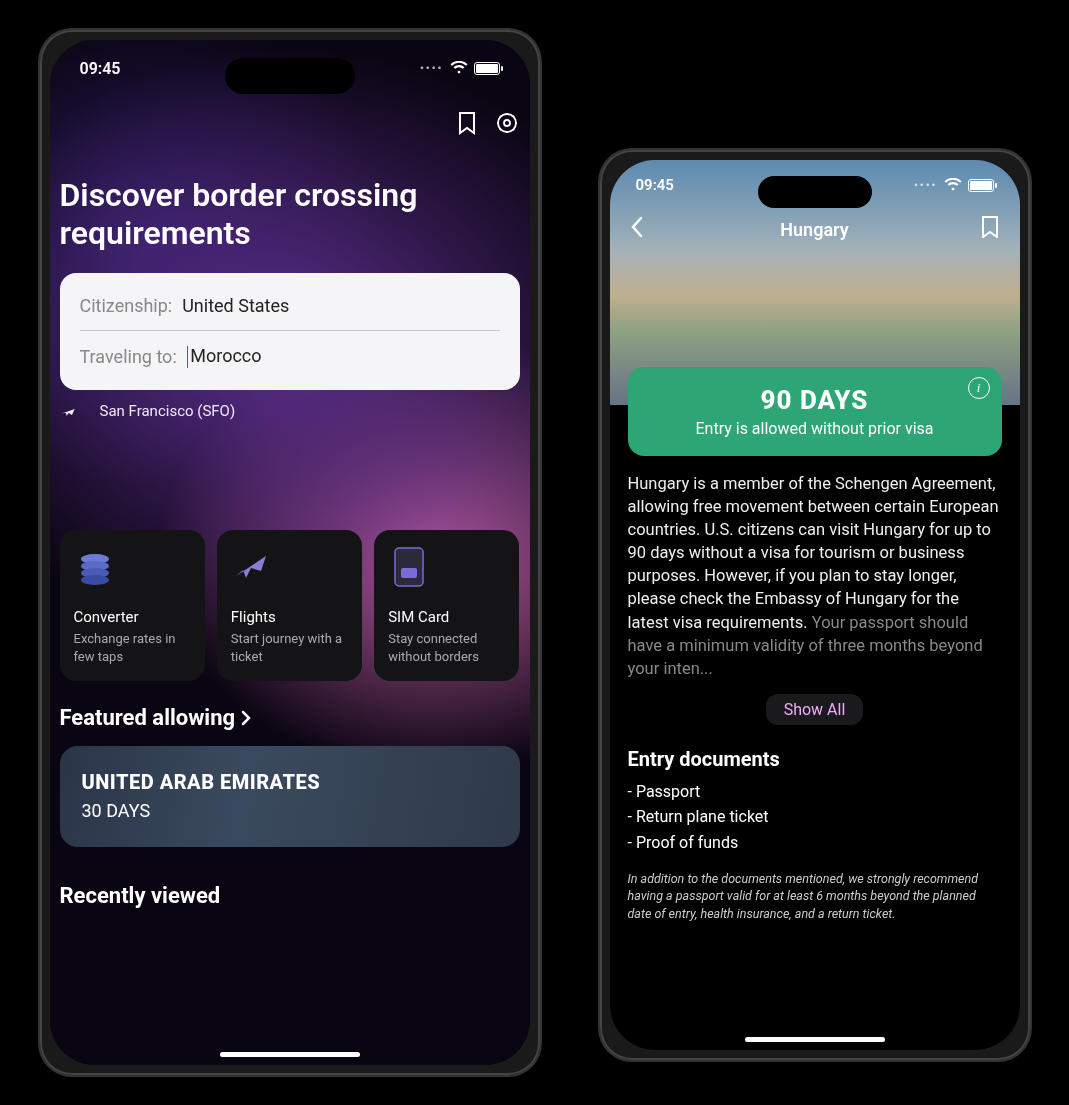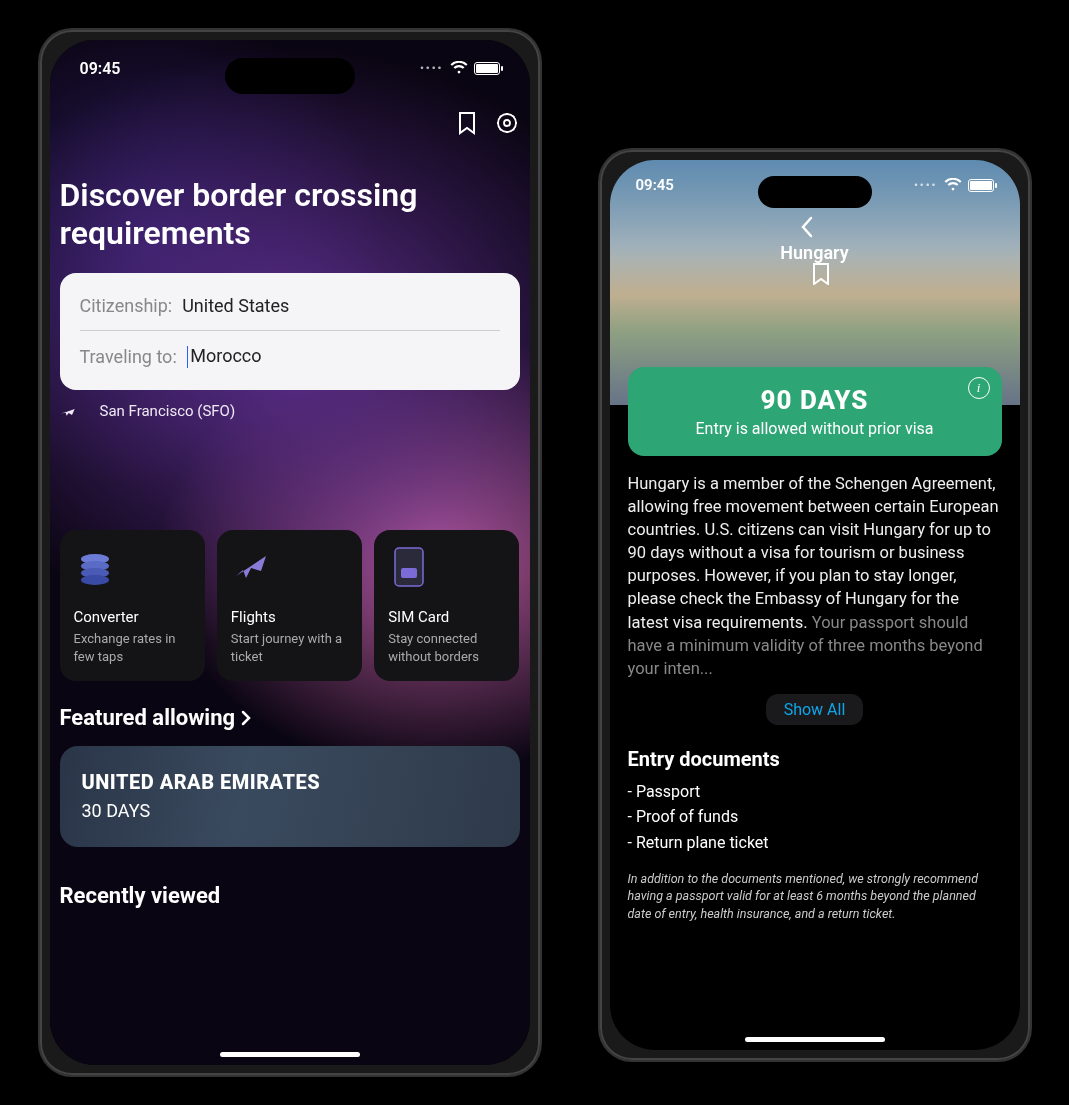--- a/index.html
+++ b/index.html
@@ -145,21 +145,20 @@
     height: 245px;
     background:
       linear-gradient(180deg, rgba(70,100,130,.35) 0%, rgba(120,100,80,.1) 40%, rgba(150,130,100,.2) 100%),
       linear-gradient(180deg, #6ca0c8 0%, #a8bcc8 35%, #c8b898 55%, #8fa888 70%, #5a7090 100%);
     position: relative;
   }
   .s2-nav {
     position: absolute; top: 56px; left: 0; right: 0;
     display: flex; align-items: center; justify-content: space-between;
     padding: 0 20px;
-    flex-direction: column;
   }
   .s2-nav .back { width:30px; cursor:pointer; }
   .s2-nav .pg-title { font-size: 18px; font-weight: 600; }
   .s2-nav .bookmark { width:30px; text-align:right; cursor:pointer; }
   .s2-body { padding: 0 18px; }
   .status-card {
     background: #2ea574;
     border-radius: 16px;
     padding: 18px;
     text-align: center;
@@ -174,21 +173,21 @@
     display:flex; align-items:center; justify-content:center;
     font-family: Georgia, serif; font-style: italic; font-size: 13px;
     cursor: pointer;
   }
   .desc-text { font-size: 16.5px; line-height: 1.4; margin-top: 16px; color: #eee; }
   .desc-text .fade { color: #888; }
   .show-all {
     display: block;
     text-align: right;
     margin: 14px auto 0;
-    color: #0ea5e9;
+    color: #f0abfc;
     font-size: 16px;
     background: #1a1a1c;
     border-radius: 12px;
     padding: 6px 18px;
     width: fit-content;
     cursor: pointer;
   }
   .docs-title { font-size: 20px; font-weight: 700; margin-top: 22px; }
   .docs-list { margin-top: 8px; font-size: 16px; line-height: 1.6; }
   .docs-note { font-size: 12.5px; font-style: italic; color: #ccc; line-height: 1.4; margin-top: 14px; }
@@ -349,22 +348,22 @@
         <p class="desc-text">
           <span>Hungary is a member of the Schengen Agreement, allowing free movement between certain European countries. U.S. citizens can visit Hungary for up to 90 days without a visa for tourism or business purposes. However, if you plan to stay longer, please check the Embassy of Hungary for the latest visa requirements.</span>
           <span class="fade">Your passport should have a minimum validity of three months beyond your inten...</span>
         </p>
 
         <div class="show-all">Show All</div>
 
         <div class="docs-title">Entry documents</div>
         <div class="docs-list">
           <div>- <span>Passport</span></div>
+          <div>- <span>Return plane ticket</span></div>
           <div>- <span>Proof of funds</span></div>
-          <div>- <span>Return plane ticket</span></div>
         </div>
 
         <p class="docs-note">In addition to the documents mentioned, we strongly recommend having a passport valid for at least 6 months beyond the planned date of entry, health insurance, and a return ticket.</p>
       </div>
     </div>
 
     <div class="home-indicator"></div>
   </div>
 </div>
 

